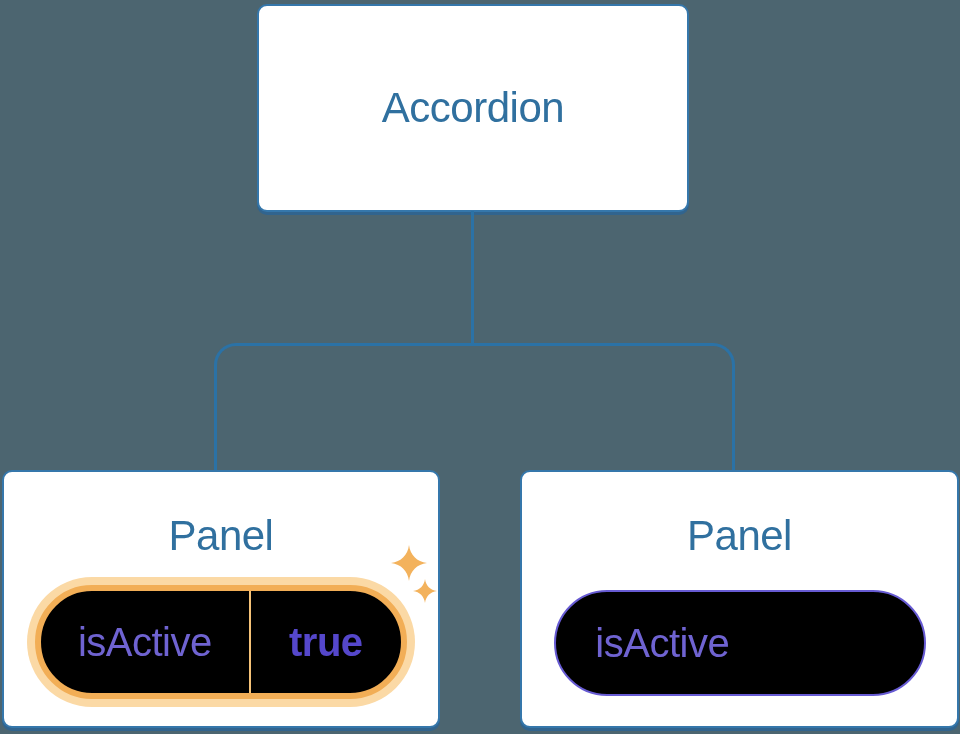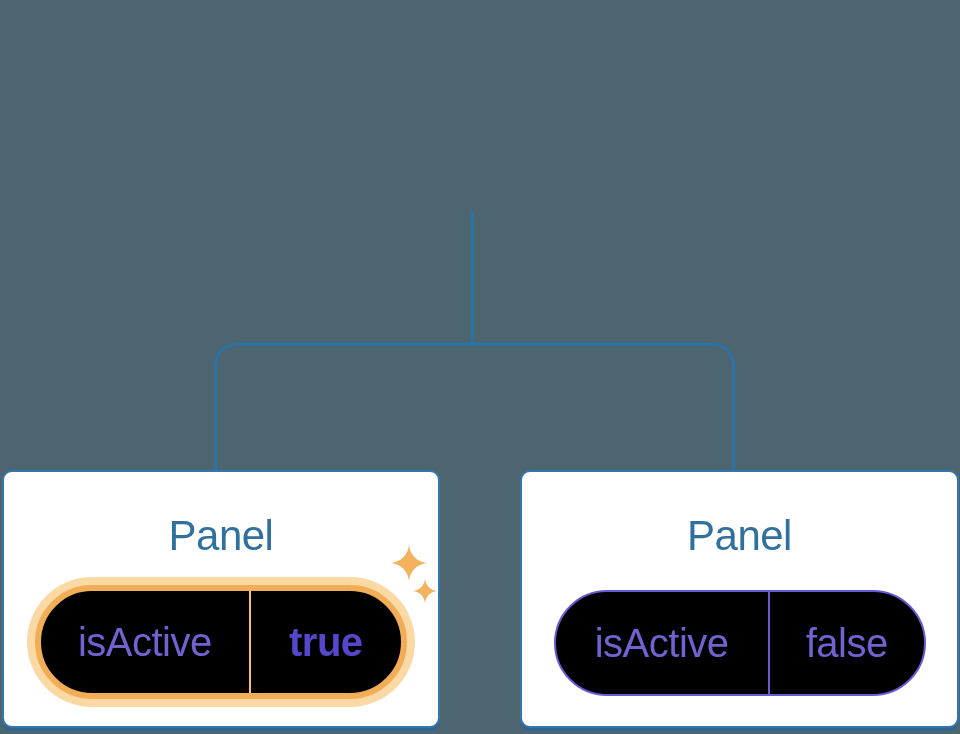--- a/index.html
+++ b/index.html
@@ -103,20 +103,23 @@
   }
   .sparkle{position:absolute;}
   .sparkle.big{left:387px;top:73px;width:36px;height:36px;}
   .sparkle.small{left:409px;top:107px;width:24px;height:24px;}
 </style>
 </head>
 <body>
 
 <div class="stage">
 
+  <div class="card root-node">
+    <span class="node-title">Accordion</span>
+  </div>
 
   <div class="stem"></div>
   <div class="branch"></div>
 
   <div class="card panel-node panel-left">
     <span class="node-title">Panel</span>
     <div class="pill pill-active">
       <span class="cell key">isActive</span>
       <span class="cell value">true</span>
     </div>
@@ -125,17 +128,16 @@
     </svg>
     <svg class="sparkle small" viewBox="0 0 24 24">
       <path d="M12 0 C12.9 6.8 17.2 11.1 24 12 C17.2 12.9 12.9 17.2 12 24 C11.1 17.2 6.8 12.9 0 12 C6.8 11.1 11.1 6.8 12 0 Z" fill="#F3B25C"></path>
     </svg>
   </div>
 
   <div class="card panel-node panel-right">
     <span class="node-title">Panel</span>
     <div class="pill pill-inactive">
       <span class="cell key">isActive</span>
-      <span class="cell value">false</span>
     </div>
   </div>
 
 </div>
 
 </body></html>

